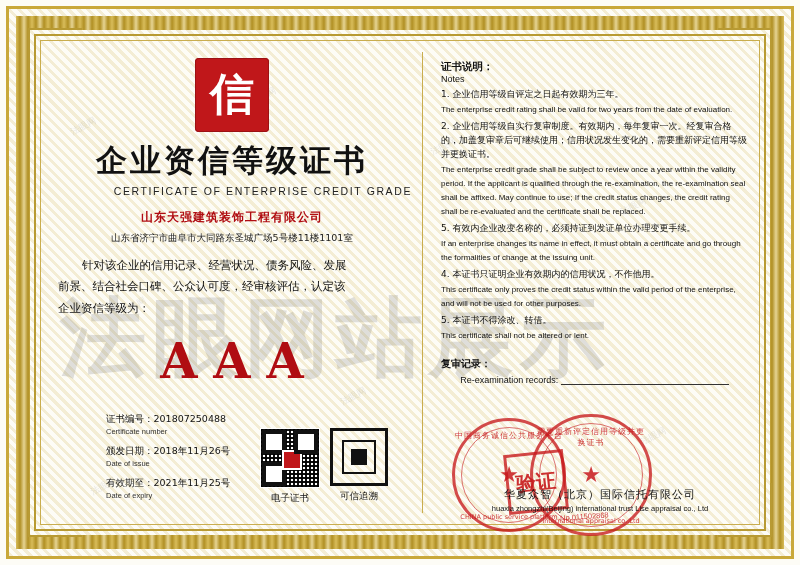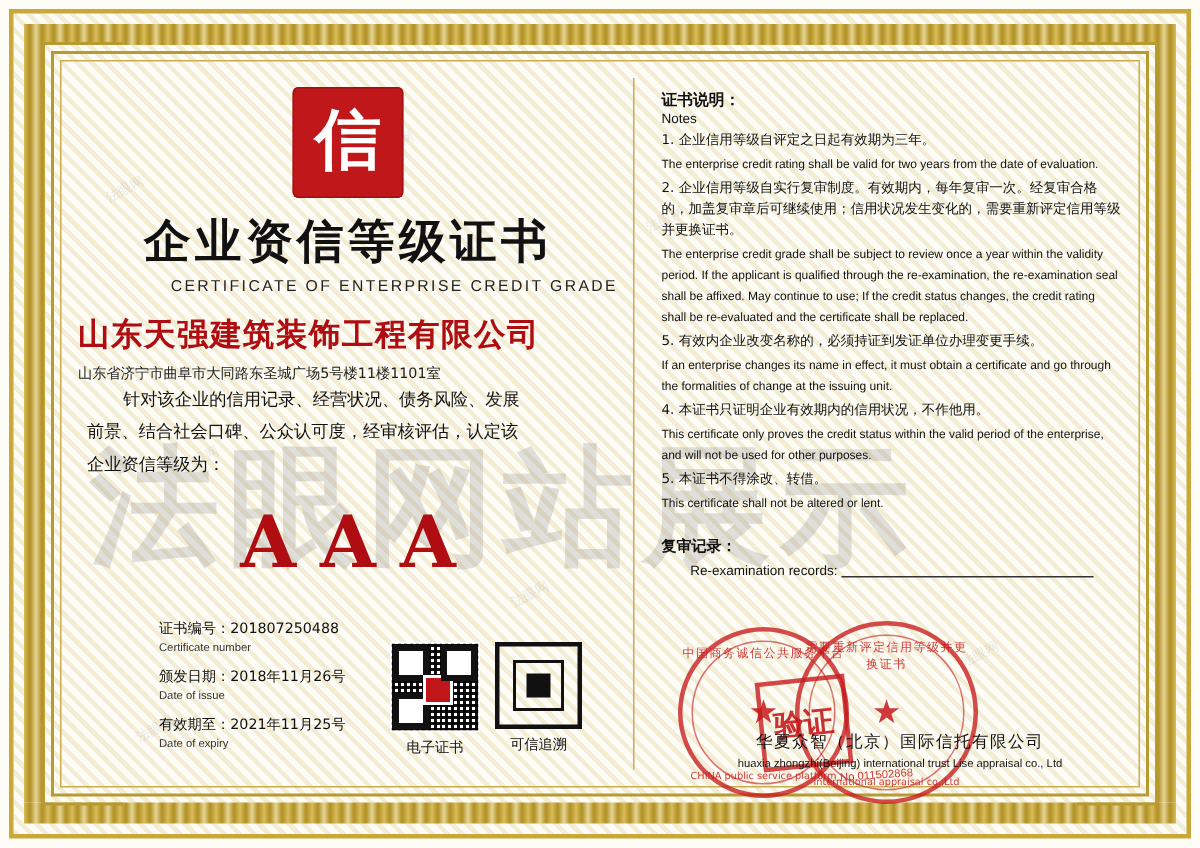--- a/index.html
+++ b/index.html
@@ -137,30 +137,33 @@
     margin-bottom: 3px;
   }
   .cert-title-en {
     text-align: right;
     font-size: 10.5px;
     letter-spacing: 1.6px;
     color: #222;
     margin-bottom: 12px;
   }
   .company-name {
-    font-size: 21px;
+    text-align: center;
+    font-size: 12px;
     font-weight: bold;
     color: #b00d12;
     letter-spacing: 1px;
     margin-bottom: 6px;
     font-family: Liberation Mono, monospace;
   }
   .company-addr {
+    text-align: center;
     font-size: 9.5px;
     color: #222;
+    margin-bottom: 10px;
     font-family: "DejaVu Sans", sans-serif;
   }
   .statement {
     font-size: 11.5px;
     line-height: 1.85;
     color: #111;
     text-align: justify;
     padding: 0 6px;
     font-family: "DejaVu Sans", sans-serif;
   }

